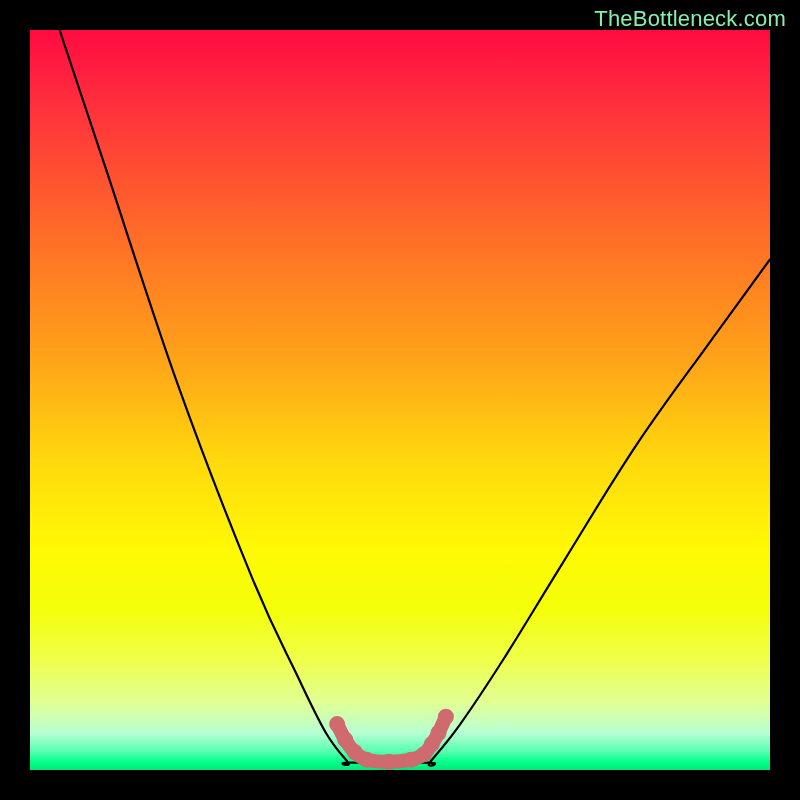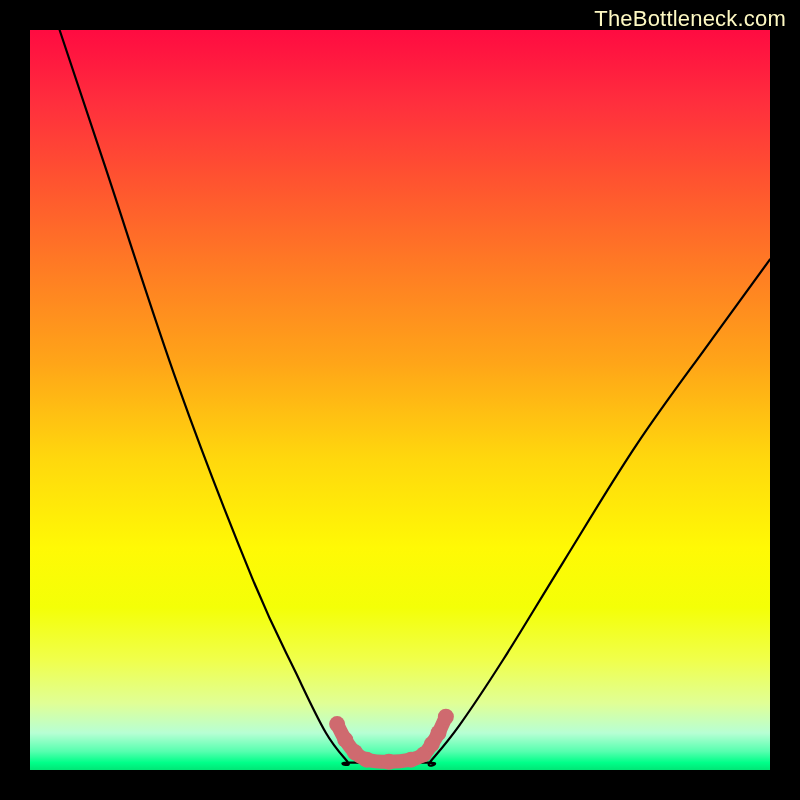--- a/index.html
+++ b/index.html
@@ -14,21 +14,21 @@
   .frame {
     position: relative;
     width: 800px;
     height: 800px;
     background: #000;
   }
   .watermark {
     position: absolute;
     top: 6px;
     right: 14px;
-    color: #fef9c3;
+    color: #86efac;
     font-size: 22px;
     font-weight: 400;
     letter-spacing: 0.2px;
     z-index: 10;
     margin-left: 21px;
   }
   
   .plot-area {
     position: absolute;
     left: 30px;

